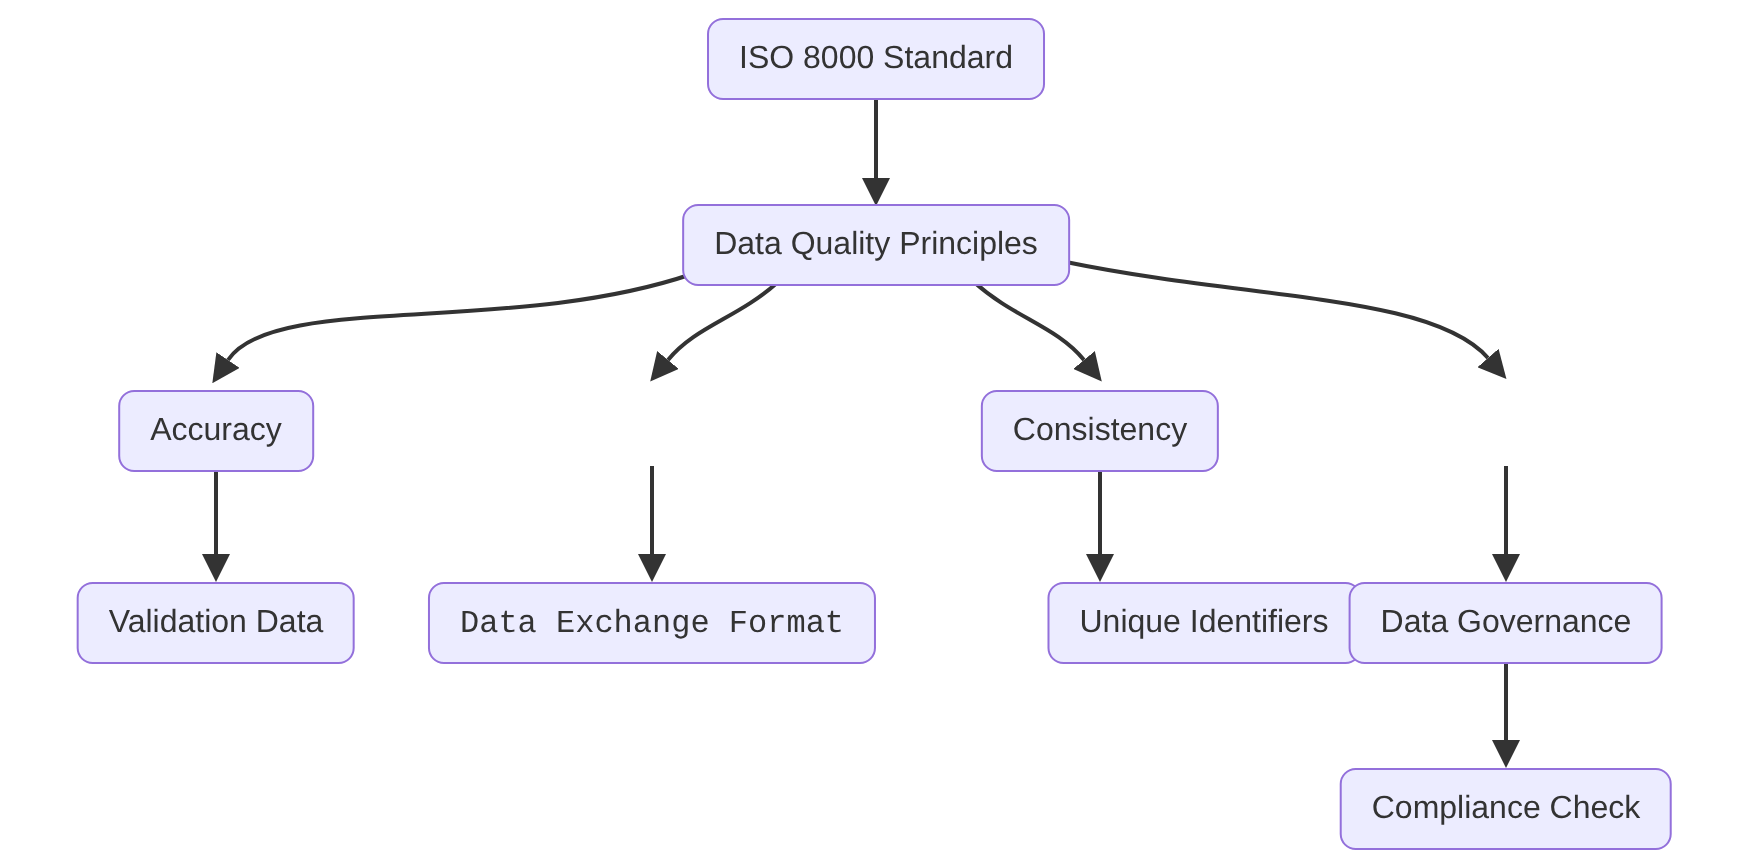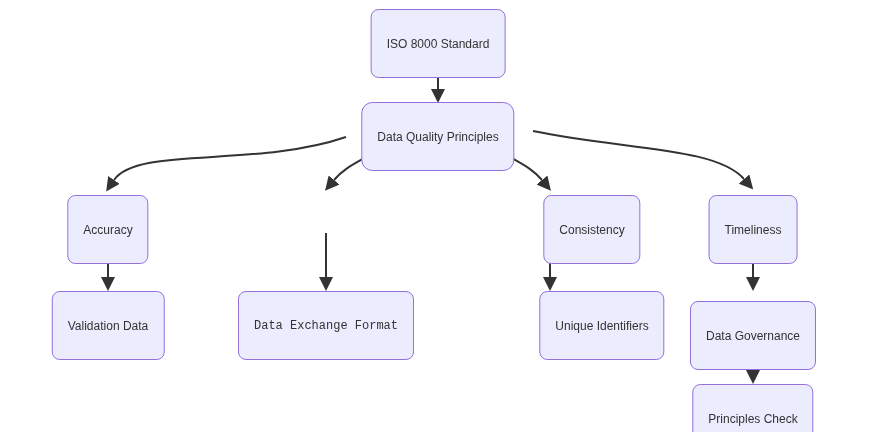--- a/index.html
+++ b/index.html
@@ -19,41 +19,41 @@
     position: absolute;
     inset: 0;
     pointer-events: none;
   }
   .node {
     position: absolute;
     transform: translateX(-50%);
     height: 35px;
     display: flex;
     align-items: center;
-    padding: 16px 15px;
+    padding: 2px 15px;
     background: #ECECFF;
     border: 1.5px solid #9370DB;
     border-radius: 8px;
     color: #333333;
-    font-size: 12px;
+    font-size: 16px;
     line-height: 1;
     white-space: nowrap;
     box-sizing: content-box;
   }
   
   .n-iso         { left: 438px; top: 9px;   }
-  .n-dqp         { left: 438px; top: 102px; border-radius: 11px; }
+  .n-dqp         { left: 438px; top: 102px; }
   .n-accuracy    { left: 108px; top: 195px; text-align: right; }
   .n-complete    { left: 326px; top: 195px; }
-  .n-consistency { left: 550px; top: 195px; margin-left: 42px; }
+  .n-consistency { left: 550px; top: 195px; }
   .n-timeliness  { left: 753px; top: 195px; }
   .n-validation  { left: 108px; top: 291px; }
   .n-exchange    { left: 326px; top: 291px; font-family: Liberation Mono, monospace; }
   .n-unique      { left: 578px; top: 291px; margin-left: 24px; }
-  .n-governance  { left: 753px; top: 291px; margin-top: 10px; }
+  .n-governance  { left: 753px; top: 291px; }
   .n-compliance  { left: 753px; top: 384px; }
   .edge {
     stroke: #333333;
     stroke-width: 2;
     fill: none;
   }
 </style>
 </head>
 <body>
 
@@ -82,32 +82,29 @@
   </div>
   <div class="node n-dqp">
     <span>Data Quality Principles</span>
   </div>
   <div class="node n-accuracy">
     <span>Accuracy</span>
   </div>
   <div class="node n-consistency">
     <span>Consistency</span>
   </div>
-  <div class="node n-timeliness">
-    <span>Timeliness</span>
-  </div>
   <div class="node n-validation">
     <span>Validation Data</span>
   </div>
   <div class="node n-exchange">
     <span>Data Exchange Format</span>
   </div>
   <div class="node n-unique">
     <span>Unique Identifiers</span>
   </div>
   <div class="node n-governance">
     <span>Data Governance</span>
   </div>
   <div class="node n-compliance">
-    <span>Principles Check</span>
+    <span>Compliance Check</span>
   </div>
 
 </div>
 
 </body></html>

